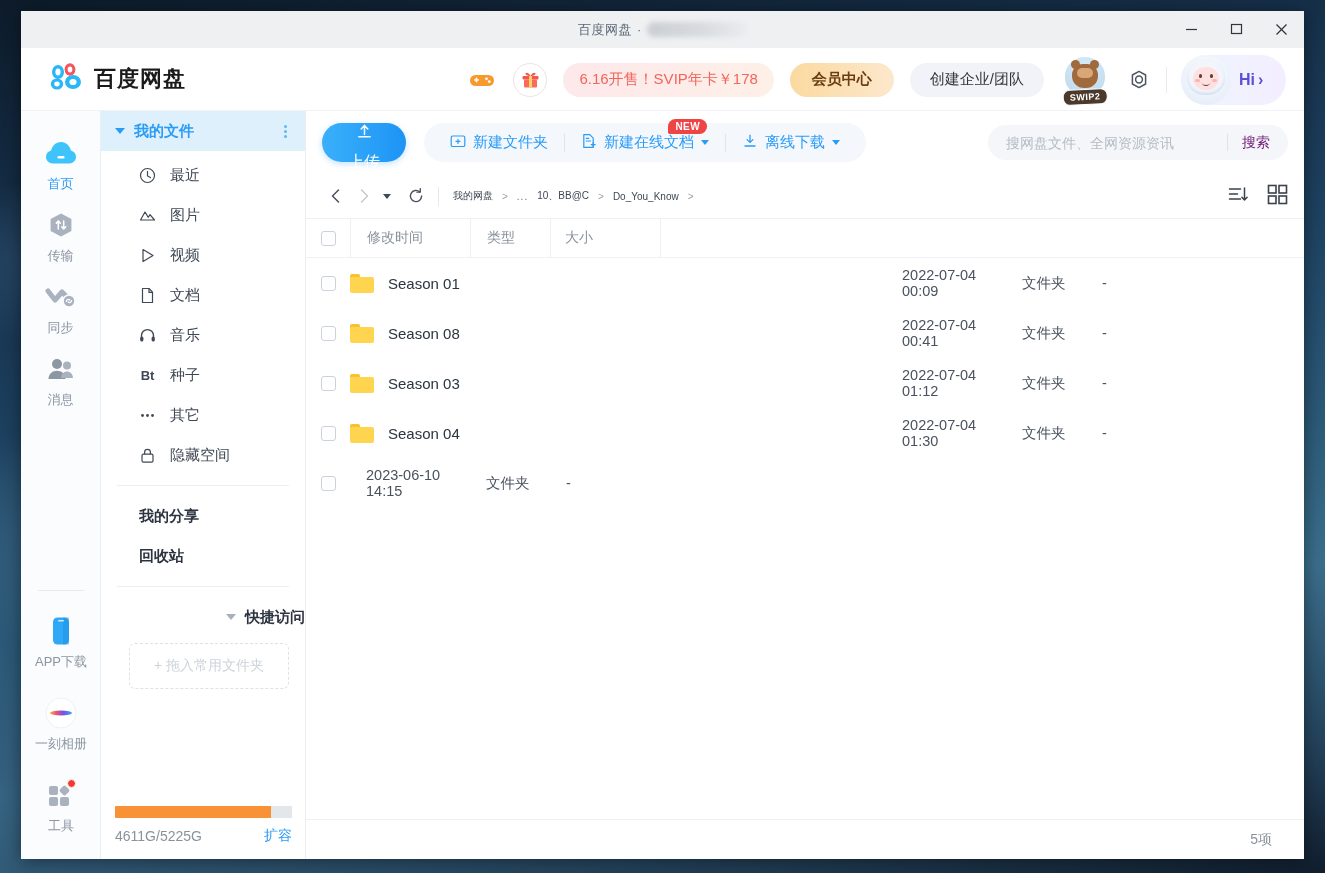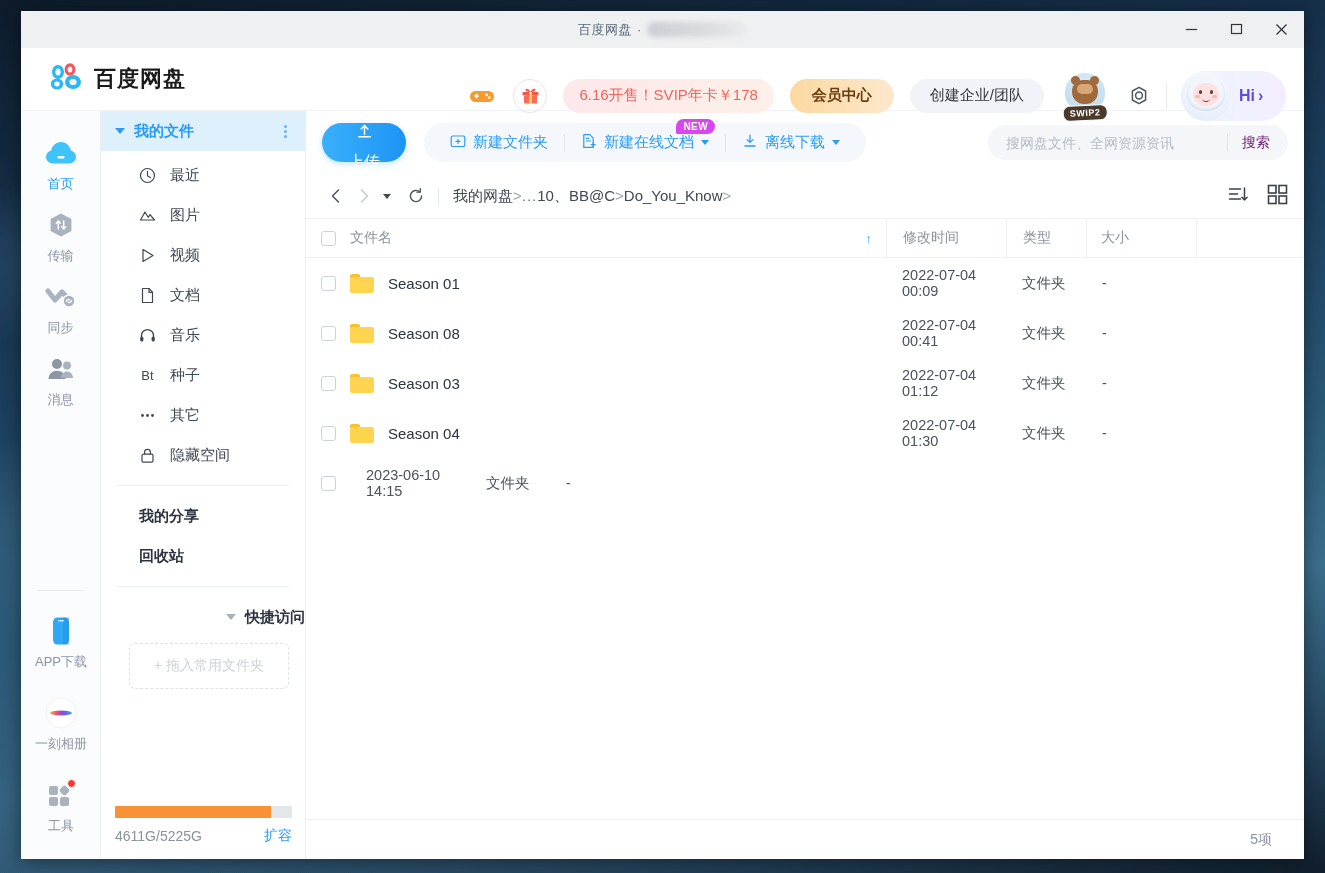--- a/index.html
+++ b/index.html
@@ -61,21 +61,21 @@
     height:63px; flex:0 0 63px;
     background:#fff;
     display:flex; align-items:center;
     border-bottom:1px solid #f0f2f5;
     position:relative;
   }
   .brand{ display:flex; align-items:center; gap:10px; margin-left:29px; }
   .brand-name{ font-size:22px; font-weight:bold; color:#1a1a1a; letter-spacing:1px; }
 
   .header-right{
-    position:absolute; right:18px; top:16px; height:63px;
+    position:absolute; right:18px; top:0; height:63px;
     display:flex; align-items:center; gap:0;
   }
   .hdr-icon-btn{
     width:34px;height:34px;display:flex;align-items:center;justify-content:center;
     border-radius:50%;
   }
   .gift-btn{ border:1px solid #f0e2e2; margin-left:14px; }
   .promo{
     margin-left:16px;
     height:34px; padding:0 16px;
@@ -246,22 +246,22 @@
     margin-left:18px; height:39px; border-radius:20px; background:#f4f8fc;
     display:flex;align-items:center; padding:0 16px;
   }
   .tool-btn{
     display:flex;align-items:center;gap:7px;
     color:#2a9bf7; font-size:15px; padding:0 10px; position:relative;
     white-space:nowrap;
   }
   .tool-div{ width:1px;height:18px;background:#dbe6f0; margin:0 6px; }
   .new-badge{
-    position:absolute; top:-14px; right:4px;
-    background:#d946ef; color:#fff; font-size:10px; font-weight:bold;
+    position:absolute; top:-14px; right:12px;
+    background:#ef4444; color:#fff; font-size:10px; font-weight:bold;
     padding:2px 7px; border-radius:9px 9px 9px 2px; letter-spacing:.4px;
   }
   .caret-sm{ width:0;height:0;border-left:4.5px solid transparent;border-right:4.5px solid transparent;border-top:5.5px solid currentColor;}
   .search{
     position:absolute; right:16px; top:14px;
     width:300px; height:35px; border-radius:18px; background:#f4f6f9;
     display:flex;align-items:center; padding:0 4px 0 18px;
   }
   .search input{
     flex:1; border:0; background:transparent; outline:none;
@@ -276,21 +276,21 @@
     height:44px; flex:0 0 44px;
     display:flex;align-items:center; padding:0 16px;
     position:relative;
   }
   .nav-ico{
     width:28px;height:28px; display:flex;align-items:center;justify-content:center;
     color:#4a525e;
   }
   .nav-ico.dim{ color:#c3c9d0; }
   .crumb-div{ width:1px;height:19px;background:#e5e8ec; margin:0 14px 0 8px;}
-  .crumbs{ display:flex;align-items:flex-start; font-size:15px; color:#3f4855;}
+  .crumbs{ display:flex;align-items:center; gap:9px; font-size:10px; color:#3f4855;}
   .crumbs .sep{ color:#9aa2ad; }
   .crumbs .ell{ color:#6b7481; letter-spacing:1px;}
   .view-tools{ position:absolute;right:16px; display:flex;align-items:center;gap:18px;}
 
   
   .thead{
     height:40px; flex:0 0 40px;
     display:flex;align-items:center;
     border-top:1px solid #eef0f3; border-bottom:1px solid #eef0f3;
     color:#8a929c; font-size:14px;
@@ -592,21 +592,21 @@
             <svg width="17" height="17" viewBox="0 0 17 17">
                 <path d="M2.5 11V8.6a6 6 0 0 1 12 0V11" fill="none" stroke="currentColor" stroke-width="1.4"></path>
                 <rect x="1.2" y="9.6" width="3.2" height="5" rx="1.6" fill="currentColor"></rect>
                 <rect x="12.6" y="9.6" width="3.2" height="5" rx="1.6" fill="currentColor"></rect>
               </svg>
           </span>
           <span>音乐</span>
         </div>
 
         <div class="tree-item">
-          <span class="tree-ico" style="font-size:13px;font-weight:normal;">Bt</span>
+          <span class="tree-ico" style="font-size:13px;font-weight:bold;">Bt</span>
           <span>种子</span>
         </div>
 
         <div class="tree-item">
           <span class="tree-ico">
             <svg width="17" height="17" viewBox="0 0 17 17">
                 <circle cx="3.5" cy="8.5" r="1.4" fill="currentColor"></circle>
                 <circle cx="8.5" cy="8.5" r="1.4" fill="currentColor"></circle>
                 <circle cx="13.5" cy="8.5" r="1.4" fill="currentColor"></circle>
               </svg>
@@ -761,24 +761,20 @@
               <rect x="1.5" y="12" width="7.5" height="7.5" fill="none" stroke="#3b424b" stroke-width="1.6"></rect>
               <rect x="12" y="12" width="7.5" height="7.5" fill="none" stroke="#3b424b" stroke-width="1.6"></rect>
             </svg>
           </span>
         </div>
       </div>
 
       <div class="thead">
         <div class="col-check">
           <span class="cbox"></span>
-        </div>
-        <div class="col-name">
-          <span>文件名</span>
-          <span class="sort-up">↑</span>
         </div>
         <div class="col-time">
           <span>修改时间</span>
         </div>
         <div class="col-type">
           <span>类型</span>
         </div>
         <div class="col-size">
           <span>大小</span>
         </div>

